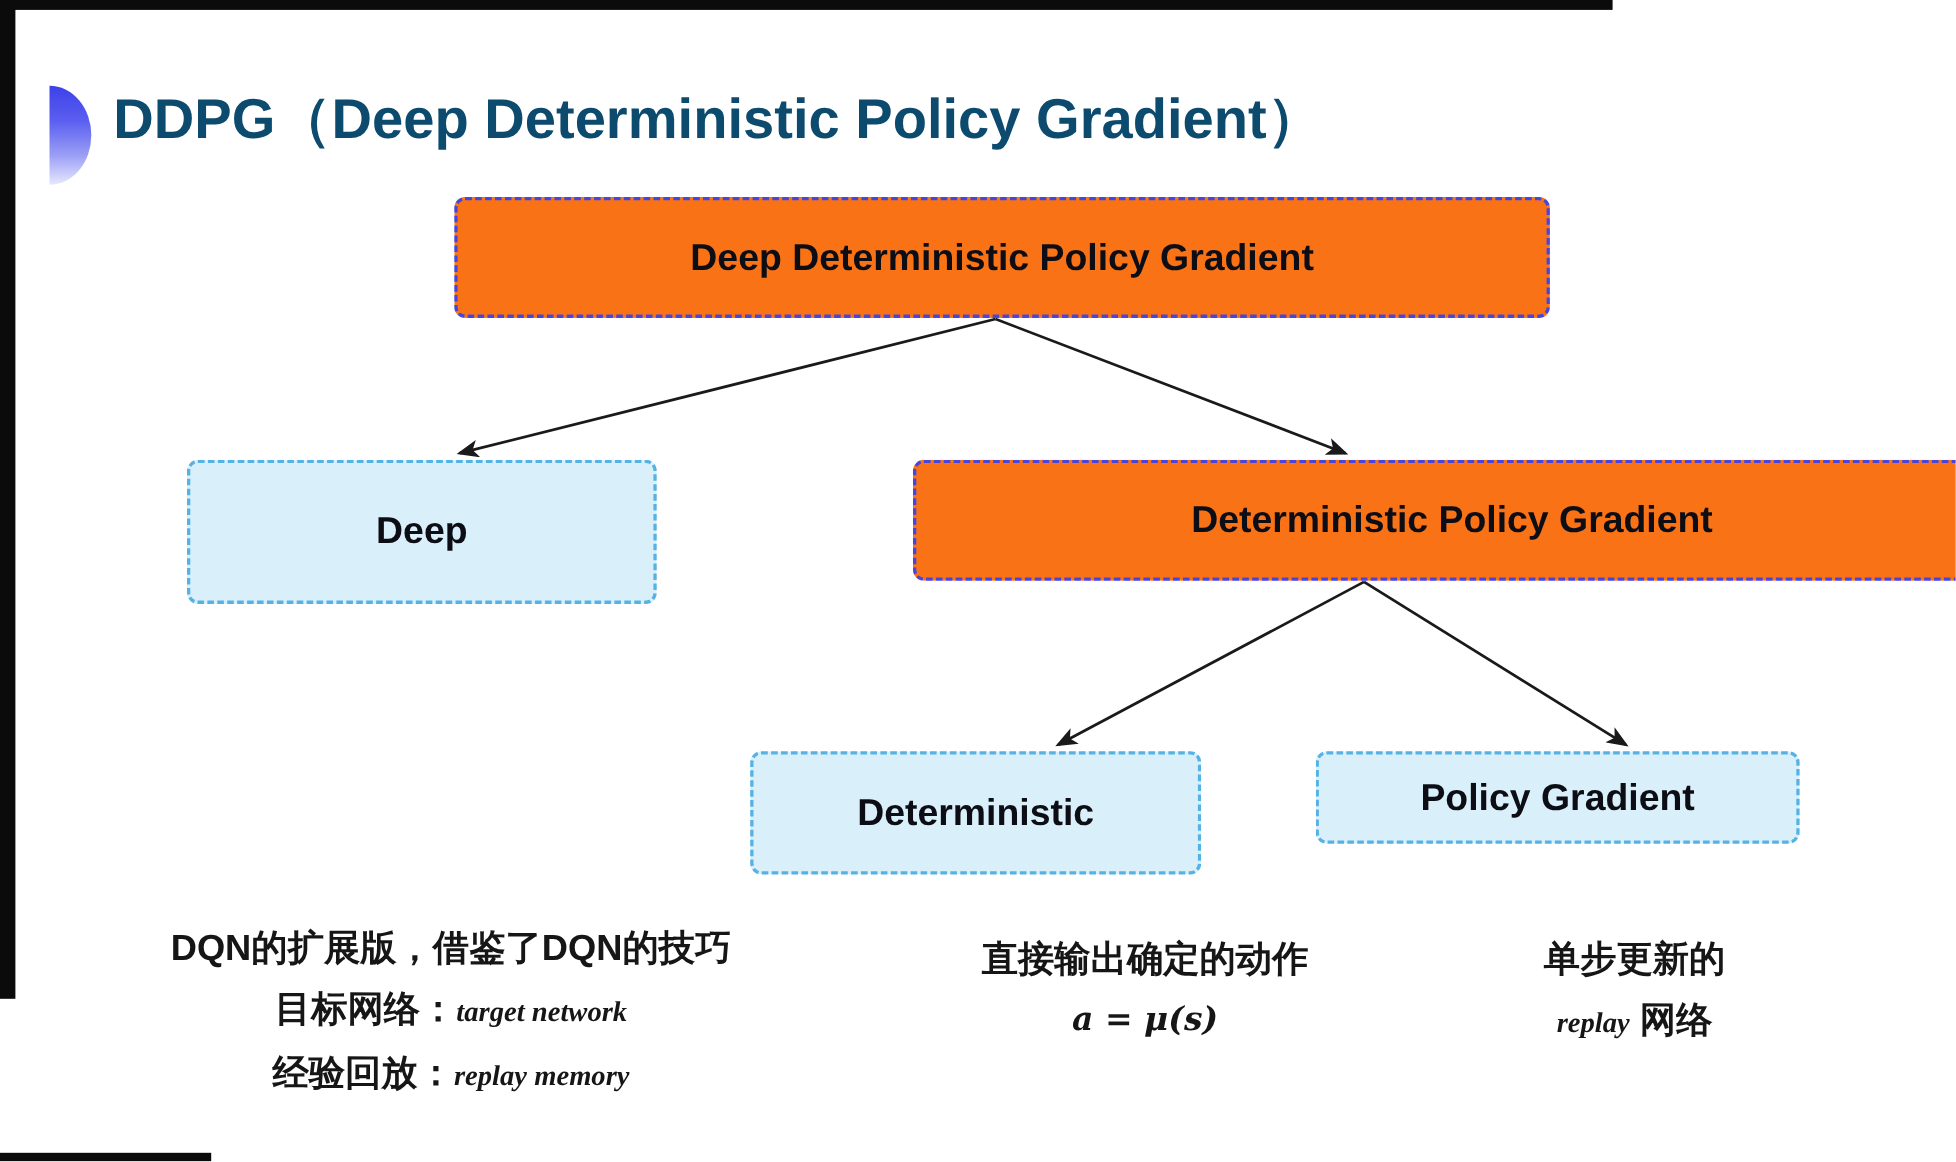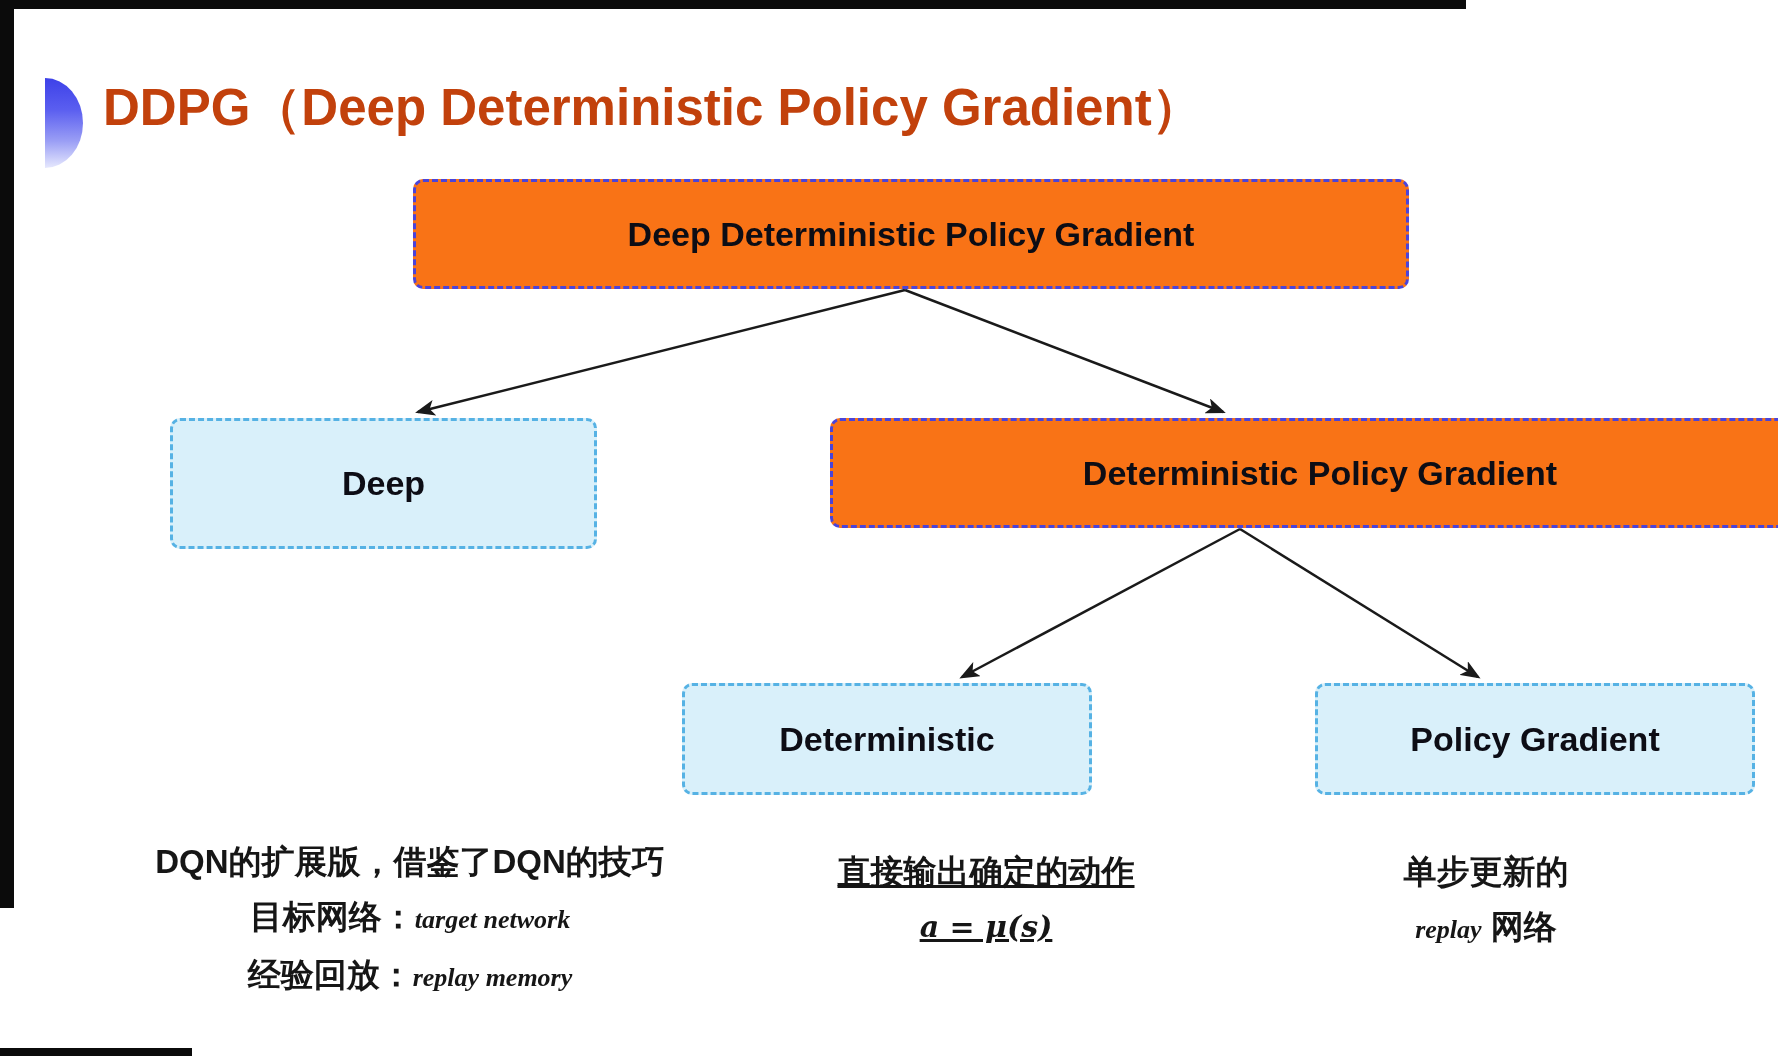--- a/index.html
+++ b/index.html
@@ -18,59 +18,59 @@
 
   
   #accent{
     position:absolute;left:45px;top:78px;width:38px;height:90px;
     border-top-right-radius:38px 45px;
     border-bottom-right-radius:38px 45px;
     background:linear-gradient(180deg,#3d41e8 0%,#5a5ef0 35%,#9a9ef5 70%,#e6e8fd 100%);
   }
   #page-title{
     position:absolute;left:103px;top:74px;
-    font-size:51px;font-weight:600;color:#c2410c;
+    font-size:51px;font-weight:600;color:#0c4a6e;
     letter-spacing:0px;white-space:nowrap;
   }
 
   
   .node{
     position:absolute;box-sizing:border-box;border-radius:10px;
     display:flex;align-items:center;justify-content:center;
     font-size:34px;font-weight:600;color:#0d0d15;
     text-align:center;white-space:nowrap;
   }
   .node.purple{background:#f97316;border:3px dashed #4a44da;}
   .node.cyan{background:#d9f0fa;border:3px dashed #56b2e4;}
   #node-root{left:413px;top:179px;width:996px;height:110px;}
   #node-deep{left:170px;top:418px;width:427px;height:131px;}
   #node-dpg{left:830px;top:418px;width:980px;height:110px;}
   #node-deterministic{left:682px;top:683px;width:410px;height:112px;}
-  #node-policy-gradient{left:1315px;top:683px;width:440px;height:112px;}
+  #node-policy-gradient{left:1196px;top:683px;width:440px;height:84px;}
 
   
   #arrow-layer{position:absolute;left:0;top:0;width:1778px;height:1056px;pointer-events:none;}
 
   
   .note{
     position:absolute;text-align:center;color:#161616;
     font-size:33px;font-weight:600;line-height:44px;
   }
   .note .row{margin-top:11px;white-space:nowrap;}
   .note .row:first-child{margin-top:0;}
   .serif-it{
     font-family:"Liberation Serif","DejaVu Serif",serif;
     font-style:italic;font-weight:600;font-size:26px;
   }
   .formula{
     font-family:"DejaVu Serif","Liberation Serif",serif;
     font-style:italic;font-weight:600;font-size:30px;
   }
   #note-deep{left:108px;top:840px;width:604px;}
-  #note-deterministic{left:783px;top:850px;width:406px;text-decoration:underline;}
+  #note-deterministic{left:838px;top:850px;width:406px;}
   #note-policy-gradient{left:1330px;top:850px;width:312px;}
 </style>
 </head>
 <body>
 
 <div id="stage">
 
   <div class="bar" id="bar-top"></div>
   <div class="bar" id="bar-left"></div>
   <div class="bar" id="bar-bottom"></div>

